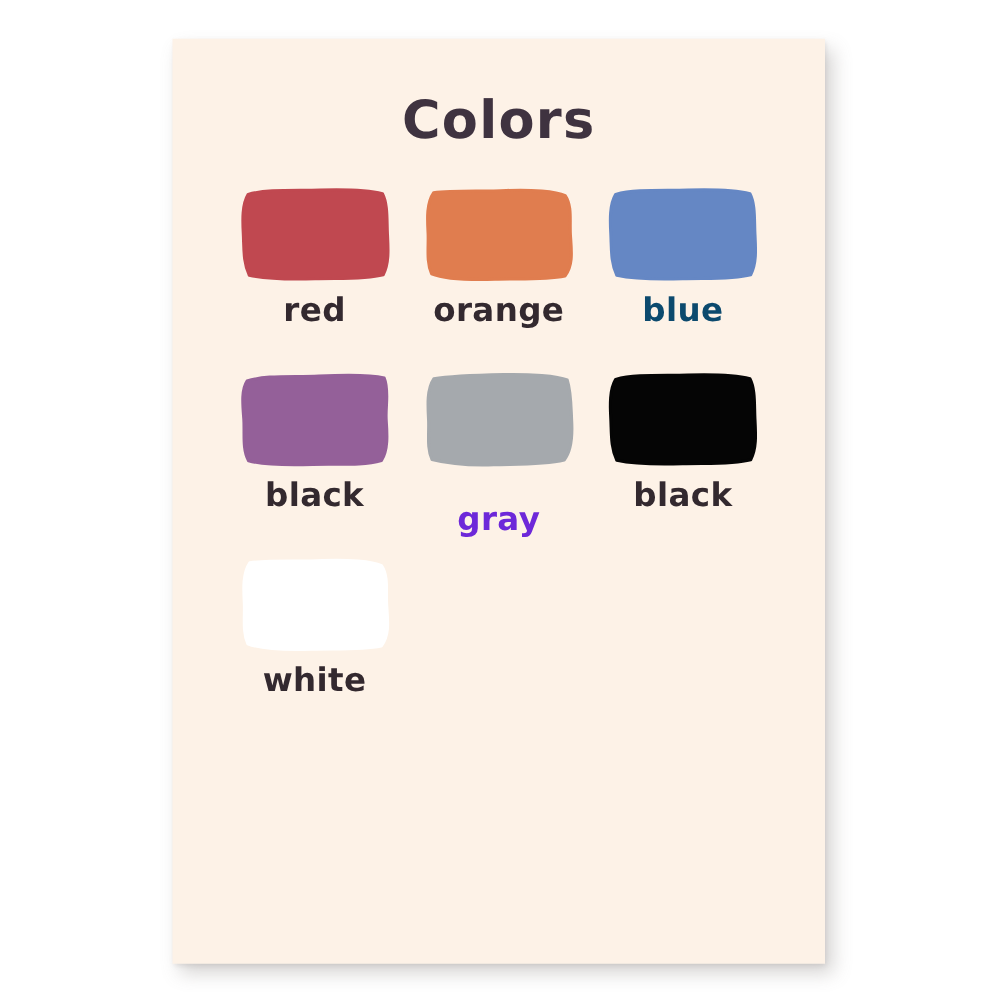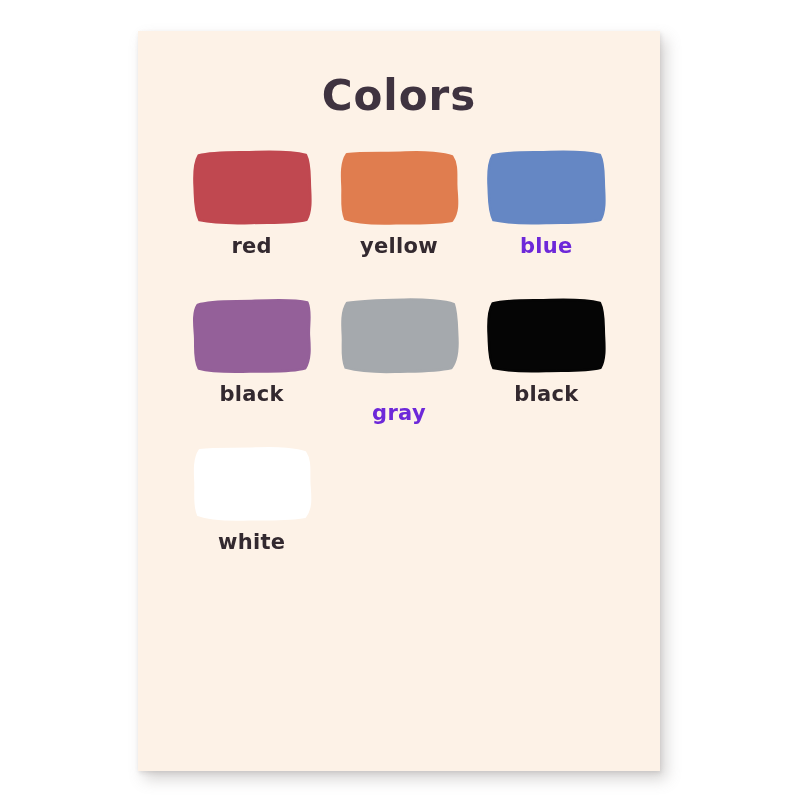--- a/index.html
+++ b/index.html
@@ -63,21 +63,21 @@
   }
 
   .swatch-paint {
     width: 128px;
     height: 83px;
     display: block;
   }
 
   .swatch-label {
     margin-top: 7px;
-    font-size: 21px;
+    font-size: 26px;
     font-weight: 700;
     color: #33292f;
     letter-spacing: 0.3px;
     line-height: 1;
     font-family: "DejaVu Sans", sans-serif;
   }
 </style>
 </head>
 <body style="background: rgb(255, 255, 255);">
 
@@ -92,27 +92,27 @@
     <div class="swatch-cell">
           <svg class="swatch-paint" viewBox="0 0 128 83">
             <path d="M10.5,9.5 C26,5.2 48,6.6 68,6.0 C88,5.4 108,6.4 118.0,9.0 C122.4,17.5 121.4,30 122.0,41.5 C122.6,53 123.4,64.5 118.6,73.8 C104,77.6 84,76.4 64,77.0 C44,77.6 24,77.0 11.4,74.2 C6.4,64.0 7.2,52 6.6,41.0 C6.0,30 5.6,17.6 10.5,9.5 Z" fill="#c04850" stroke="#c04850" stroke-width="2.4" stroke-linejoin="round"></path>
           </svg>
           <div class="swatch-label" style="color: rgb(51, 41, 47);">red</div>
         </div>
         <div class="swatch-cell">
           <svg class="swatch-paint" viewBox="0 0 128 83">
             <path d="M11.8,8.2 C28,6.0 50,7.4 70,6.4 C90,5.4 110,7.2 117.2,10.4 C123.0,19.0 120.6,31 121.4,42.6 C122.2,54.2 123.8,66 117.0,74.8 C101,78.2 81,76.8 61,77.4 C41,78.0 21,77.4 10.2,73.0 C5.8,63.2 8.0,51 7.4,40.0 C6.8,29 6.2,16.2 11.8,8.2 Z" fill="#e07d4f" stroke="#e07d4f" stroke-width="2.4" stroke-linejoin="round"></path>
           </svg>
-          <div class="swatch-label" style="color: rgb(51, 41, 47);">yellow</div>
+          <div class="swatch-label" style="color: rgb(51, 41, 47);">orange</div>
         </div>
         <div class="swatch-cell">
           <svg class="swatch-paint" viewBox="0 0 128 83">
             <path d="M10.5,9.5 C26,5.2 48,6.6 68,6.0 C88,5.4 108,6.4 118.0,9.0 C122.4,17.5 121.4,30 122.0,41.5 C122.6,53 123.4,64.5 118.6,73.8 C104,77.6 84,76.4 64,77.0 C44,77.6 24,77.0 11.4,74.2 C6.4,64.0 7.2,52 6.6,41.0 C6.0,30 5.6,17.6 10.5,9.5 Z" fill="#6587c4" stroke="#6587c4" stroke-width="2.4" stroke-linejoin="round"></path>
           </svg>
-          <div class="swatch-label" style="color: #6d28d9;">blue</div>
+          <div class="swatch-label" style="color: #0c4a6e;">blue</div>
         </div>
         <div class="swatch-cell">
           <svg class="swatch-paint" viewBox="0 0 128 83">
             <path d="M9.6,10.8 C25,5.8 47,7.8 67,6.8 C87,5.8 109,5.8 119.4,8.4 C123.6,18.2 120.2,31 121.0,42.2 C121.8,53.4 122.6,65.8 117.2,74.4 C102,78.8 82,77.0 62,77.6 C42,78.2 22,77.8 10.8,74.6 C5.6,65.4 7.8,52 7.0,41.2 C6.2,30.4 4.8,18.0 9.6,10.8 Z" fill="#946099" stroke="#946099" stroke-width="2.4" stroke-linejoin="round"></path>
           </svg>
           <div class="swatch-label" style="color: rgb(51, 41, 47);">black</div>
         </div>
         <div class="swatch-cell">
           <svg class="swatch-paint" viewBox="0 0 128 83">
             <path d="M12.0,9.0 C27,6.4 49,6.0 69,5.6 C89,5.2 111,6.8 118.8,10.0 C122.0,19.4 121.8,32 122.4,43.4 C123.0,54.8 122.4,66.4 116.4,74.0 C100,77.8 80,77.2 60,77.8 C40,78.4 22,76.6 10.6,73.6 C6.2,64.6 8.4,52.4 7.8,41.4 C7.2,30.4 6.4,17.2 12.0,9.0 Z" fill="#a5a9ad" stroke="#a5a9ad" stroke-width="2.4" stroke-linejoin="round"></path>

